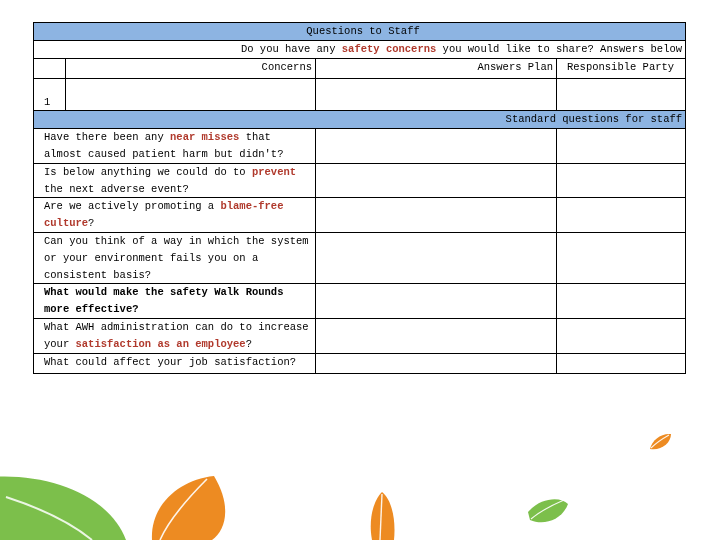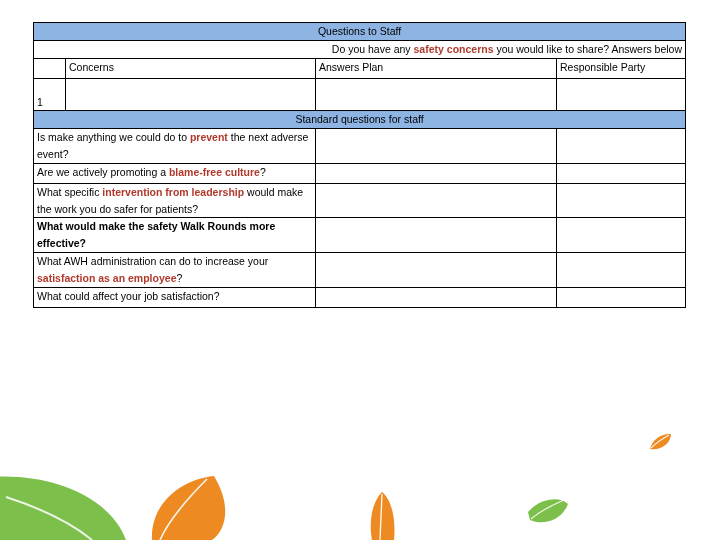--- a/index.html
+++ b/index.html
@@ -33,47 +33,48 @@
     width: 652px;
     z-index: 3;
     border-collapse: collapse;
     table-layout: fixed;
     background: #FFFFFF;
   }
   #slide-table td {
     border: 1.3px solid #000000;
     background: #FFFFFF;
     vertical-align: top;
-    padding: 0px 3px 0px 3px;
+    padding: 0px 3px 0px 10px;
     font-size: 10.5px;
     line-height: 16.8px;
     color: #000000;
     overflow: hidden;
+    font-family: Liberation Mono, monospace;
   }
   .col-num   { width: 32px; }
   .col-conc  { width: 250px; }
   .col-act   { width: 241px; }
   .col-resp  { width: 129px; }
 
   
   .band-blue {
     background: #8DB4E2 !important;
     height: 15px;
   }
   .title-cell {
     text-align: center;
     font-size: 10.5px;
   }
   .section-cell {
-    text-align: center;
+    text-align: right;
     font-size: 10.5px;
   }
   .prompt-cell { height: 15px; text-align: right; }
   .hdr-cell {
-    text-align: left;
+    text-align: right;
     height: 19px;
     font-size: 10.5px;
   }
   .hdr-left {
     text-align: left;
     margin-top: 26px;
   }
   .blankrow td { height: 29px; }
   .q2 { height: 33px; }
   .q1 { height: 20px; }
@@ -152,31 +153,36 @@
       <td></td>
     </tr>
 
     <tr>
       <td class="band-blue section-cell" colspan="4">Standard questions for staff</td>
     </tr>
 
     </tbody>
     <tbody id="question-rows">
       <tr class="q2">
-        <td colspan="2"><span>Is make anything we could do to </span><span class="rd">prevent</span><span class=""> the next adverse event?</span></td>
+        <td colspan="2"><span>Have there been any </span><span class="rd">near misses</span><span class=""> that almost caused patient harm but didn't?</span></td>
+        <td></td>
+        <td></td>
+      </tr>
+      <tr class="q2">
+        <td colspan="2"><span>Is below anything we could do to </span><span class="rd">prevent</span><span class=""> the next adverse event?</span></td>
         <td></td>
         <td></td>
       </tr>
       <tr class="q1">
         <td colspan="2"><span>Are we actively promoting a </span><span class="rd">blame-free culture</span><span class="">?</span></td>
         <td></td>
         <td></td>
       </tr>
       <tr class="q2">
-        <td colspan="2"><span>What specific </span><span class="rd">intervention from leadership</span><span class=""> would make the work you do safer for patients?</span></td>
+        <td colspan="2"><span>Can you think of a way in which the system or your environment fails you on a consistent basis?</span></td>
         <td></td>
         <td></td>
       </tr>
       <tr class="q2">
         <td colspan="2"><span class="bk">What would make the safety Walk Rounds more effective?</span></td>
         <td></td>
         <td></td>
       </tr>
       <tr class="q2">
         <td colspan="2"><span>What AWH administration can do to increase your </span><span class="rd">satisfaction as an employee</span><span class="">?</span></td>

